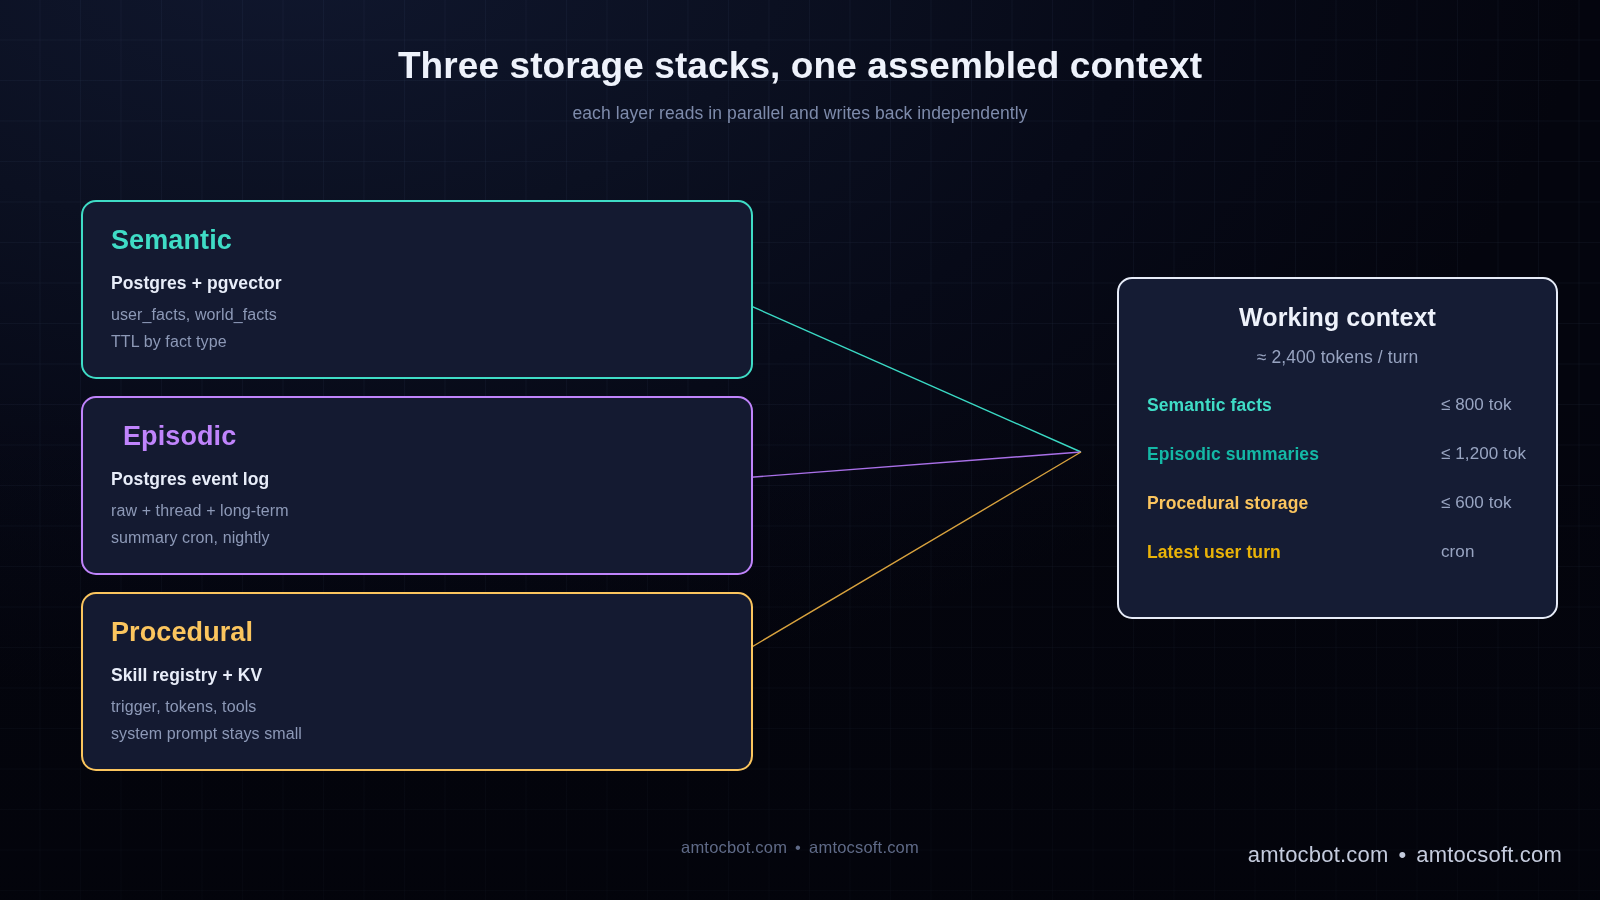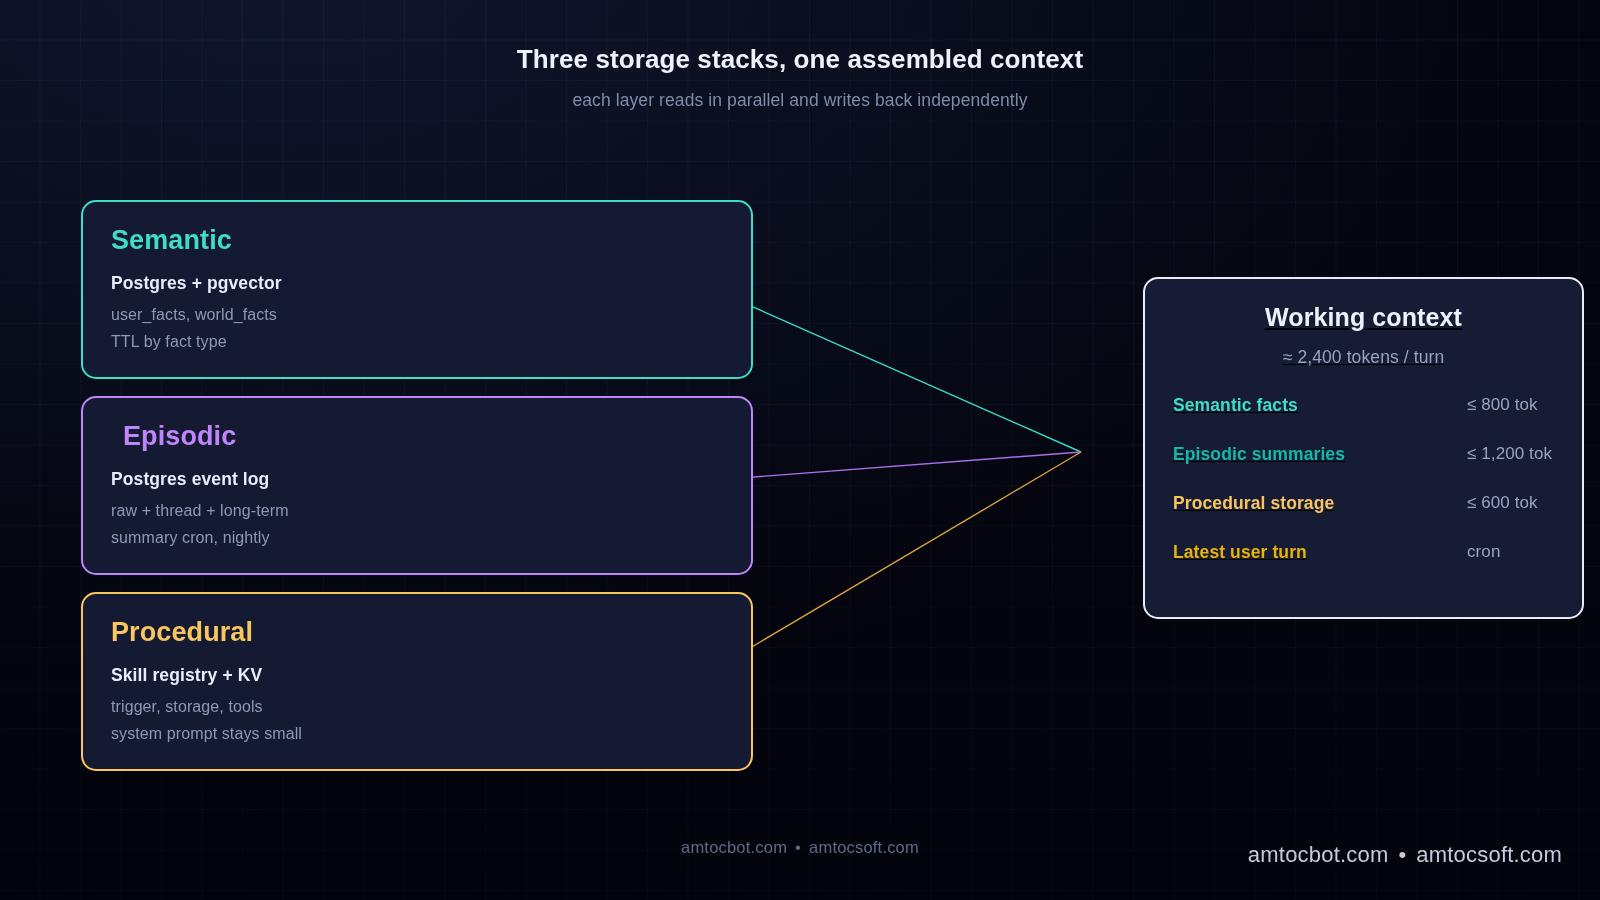--- a/index.html
+++ b/index.html
@@ -43,21 +43,21 @@
 
   
   #header {
     position: absolute;
     left: 0;
     right: 0;
     top: 44px;
     text-align: center;
   }
   #deck-title {
-    font-size: 26px;
+    font-size: 37px;
     font-weight: bold;
     color: #eef2fb;
     letter-spacing: 0.1px;
     line-height: 1.2;
   }
   #deck-subtitle {
     margin-top: 15px;
     font-size: 17.5px;
     font-weight: 400;
     color: #7e8bab;
@@ -111,29 +111,28 @@
   #card-episodic   { top: 396px;  border-color: #bb7ef5; }
   #card-procedural { top: 592px;  border-color: #f5bf55; }
 
   #card-semantic   .card-title { color: #3fdcc6; }
   #card-episodic   .card-title { color: #c084fc; margin-left: 12px; }
   #card-procedural .card-title { color: #fbc55e; }
 
   
   #working-panel {
     position: absolute;
-    left: 1143px;
+    left: 1117px;
     top: 277px;
     width: 441px;
     height: 342px;
     border-radius: 15px;
     background: #151c34;
     border: 2px solid #e7ecf8;
     overflow: visible;
-    text-decoration: underline;
   }
   #wc-title {
     margin-top: 24px;
     text-align: center;
     font-size: 25px;
     font-weight: bold;
     color: #eef2fb;
     letter-spacing: 0.1px;
   }
   #wc-subtitle {
@@ -231,21 +230,21 @@
     <div class="card-note">raw + thread + long-term</div>
     <div class="card-note second">summary cron, nightly</div>
   </div>
   <div class="card-pad-bottom"></div>
 </div>
 
 <div class="card" id="card-procedural" style="border-color: rgb(251, 197, 94);">
   <div class="card-inner">
     <div class="card-title" style="color: rgb(251, 197, 94);">Procedural</div>
     <div class="card-sub">Skill registry + KV</div>
-    <div class="card-note">trigger, storage, tools</div>
+    <div class="card-note">trigger, tokens, tools</div>
     <div class="card-note second">system prompt stays small</div>
   </div>
   <div class="card-pad-bottom"></div>
 </div>
 
 <div id="working-panel">
   <div id="wc-title">Working context</div>
   <div id="wc-subtitle">≈ 2,400 tokens / turn</div>
 
   <div id="wc-rows">

